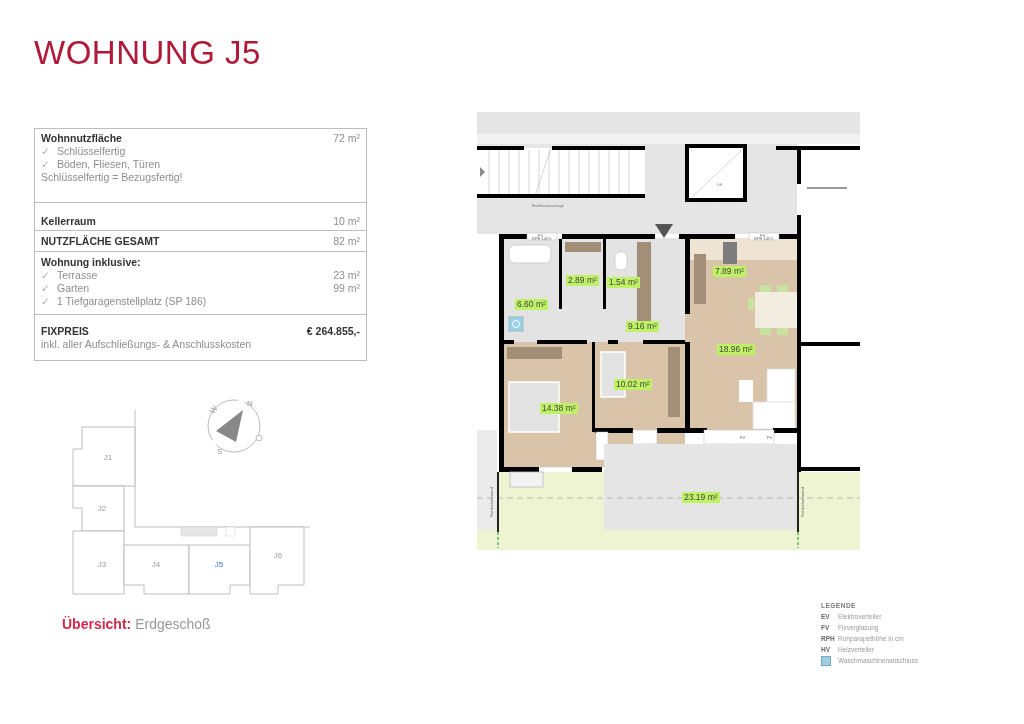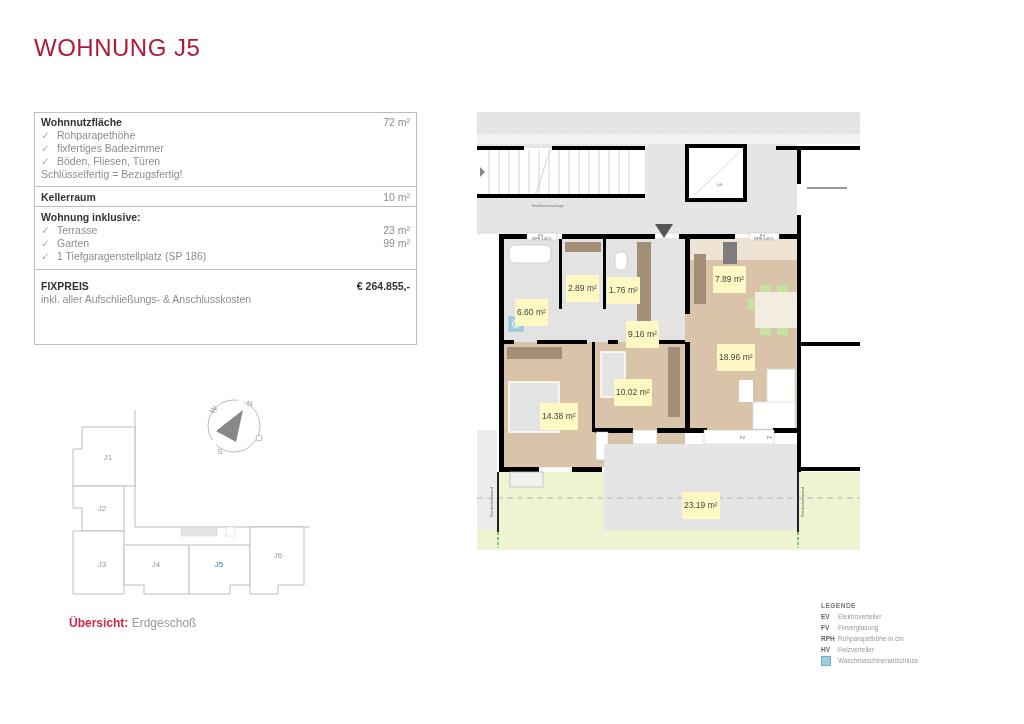--- a/index.html
+++ b/index.html
@@ -1,79 +1,82 @@
 <!DOCTYPE html>
 <html><head>
 <meta charset="utf-8">
 <style>
   * { box-sizing: border-box; margin: 0; padding: 0; }
   html, body { width: 1024px; height: 724px; background: #ffffff; overflow: hidden; }
   body { position: relative; font-family: "Liberation Sans", "DejaVu Sans", sans-serif; color: #333; }
 
-  .title { position: absolute; left: 34px; top: 34px; font-size: 24px; color: #b01a38; letter-spacing: 0.5px; font-weight: normal; }
-
-  .info-box { position: absolute; left: 34px; top: 112px; width: 383px; height: 233px; border: 1px solid #bdbdbd; }
+  .title { position: absolute; left: 34px; top: 34px; font-size: 33px; color: #b01a38; letter-spacing: 0.5px; font-weight: normal; }
+
+  .info-box { position: absolute; left: 34px; top: 128px; width: 333px; height: 233px; border: 1px solid #bdbdbd; }
   .sec { position: relative; border-bottom: 1px solid #bdbdbd; padding: 3px 6px 2px 6px; font-size: 10.5px; line-height: 13px; }
   .sec:last-child { border-bottom: none; }
   .sec .h { font-weight: bold; color: #333; }
   .sec .row { display: flex; justify-content: space-between; color: #8d8d8d; }
   .sec .row .v { color: #8d8d8d; }
   .sec .hv { display: flex; justify-content: space-between; }
   .sec .hv .v { color: #8d8d8d; font-weight: normal; }
   .chk { display: inline-block; width: 16px; color: #aaa; }
   .sec.s1 { height: 74px; }
-  .sec.s2 { height: 20px; padding-top: 4px; }
+  .sec.s2 { height: 20px; padding-top: 4px; margin-top: 8px; }
   .sec.s3 { height: 21px; padding-top: 4px; }
   .sec.s4 { height: 63px; padding-top: 4px; }
   .sec.s5 { padding-top: 10px; }
   .price { font-weight: bold; color: #333; padding-left: 48px; }
 
   .overview { position: absolute; left: 60px; top: 390px; width: 250px; height: 240px; }
   .overview svg { position: absolute; left: 0; top: 0; }
-  .ov-caption { position: absolute; left: 69px; top: 616px; font-size: 12px; color: #999; }
+  .ov-caption { position: absolute; left: 62px; top: 616px; font-size: 14px; color: #999; }
   .ov-caption .lbl { color: #d4284a; font-weight: bold; }
 
   .plan { position: absolute; left: 477px; top: 112px; width: 383px; height: 438px; }
   .plan svg { position: absolute; left: 0; top: 0; }
-  .area-lbl { position: absolute; background: #fef9c3; font-size: 8.5px; color: #444; padding: 8px 2px; line-height: 11px; white-space: nowrap; }
+  .area-lbl { position: absolute; background: #bef264; font-size: 8.5px; color: #444; padding: 0 2px; line-height: 11px; white-space: nowrap; }
 
   .legend { position: absolute; left: 821px; top: 600px; font-size: 6.5px; color: #999; line-height: 11px; }
   .legend .lh { font-weight: bold; color: #777; letter-spacing: 0.5px; }
   .legend .li { display: flex; }
   .legend .k { width: 17px; font-weight: bold; color: #666; }
   .legend .wm { display: inline-block; width: 10px; height: 10px; background: #9ccfe6; border: 1px solid #7ab; margin-right: 7px; position: relative; top: 1px; }
 </style>
 </head>
 <body>
 
 <h1 class="title">WOHNUNG J5</h1>
 
 <div class="info-box">
   <div class="sec s1">
     <div class="hv">
       <span class="h">Wohnnutzfläche</span>
       <span class="v">72 m²</span>
     </div>
     <div class="row">
-        <span><span class="chk">✓</span><span>Rohparapethöhe</span></span>
-      </div>
-    <div class="row">
-        <span><span class="chk">✓</span><span>fixfertiges Badezimmer</span></span>
+        <span><span class="chk">✓</span><span>Schlüsselfertig</span></span>
       </div>
     <div class="row">
         <span><span class="chk">✓</span><span>Böden, Fliesen, Türen</span></span>
       </div>
     <div class="row">
         <span>Schlüsselfertig = Bezugsfertig!</span>
       </div>
   </div>
   <div class="sec s2">
     <div class="hv">
       <span class="h">Kellerraum</span>
       <span class="v">10 m²</span>
+    </div>
+  </div>
+  <div class="sec s3">
+    <div class="hv">
+      <span class="h">NUTZFLÄCHE GESAMT</span>
+      <span class="v">82 m²</span>
     </div>
   </div>
   <div class="sec s4">
     <div class="h">Wohnung inklusive:</div>
     <div class="row">
         <span><span class="chk">✓</span><span>Terrasse</span></span>
         <span class="v">23 m²</span>
       </div>
     <div class="row">
         <span><span class="chk">✓</span><span>Garten</span></span>
@@ -260,21 +263,21 @@
     <rect x="20" y="360" width="2" height="60" fill="#222"></rect>
     <rect x="320" y="360" width="2" height="60" fill="#222"></rect>
     <line x1="21" y1="420" x2="21" y2="436" stroke="#3a3" stroke-width="1.2" stroke-dasharray="3 2"></line>
     <line x1="321" y1="420" x2="321" y2="436" stroke="#3a3" stroke-width="1.2" stroke-dasharray="3 2"></line>
     <text x="0" y="0" font-size="4" fill="#666" font-family="Liberation Sans, sans-serif" transform="translate(16 405) rotate(-90)">Sichtschutzwand</text>
     <text x="0" y="0" font-size="4" fill="#666" font-family="Liberation Sans, sans-serif" transform="translate(327 405) rotate(-90)">Sichtschutzwand</text>
   </svg>
 
   <span class="area-lbl" style="left:38px;top:187px;">6.60 m²</span>
   <span class="area-lbl" style="left:89px;top:163px;">2.89 m²</span>
-  <span class="area-lbl" style="left:130px;top:165px;">1.76 m²</span>
+  <span class="area-lbl" style="left:130px;top:165px;">1.54 m²</span>
   <span class="area-lbl" style="left:149px;top:209px;">9.16 m²</span>
   <span class="area-lbl" style="left:236px;top:154px;">7.89 m²</span>
   <span class="area-lbl" style="left:240px;top:232px;">18.96 m²</span>
   <span class="area-lbl" style="left:137px;top:267px;">10.02 m²</span>
   <span class="area-lbl" style="left:63px;top:291px;">14.38 m²</span>
   <span class="area-lbl" style="left:205px;top:380px;">23.19 m²</span>
 </div>
 
 <div class="legend">
   <div class="lh">LEGENDE</div>

